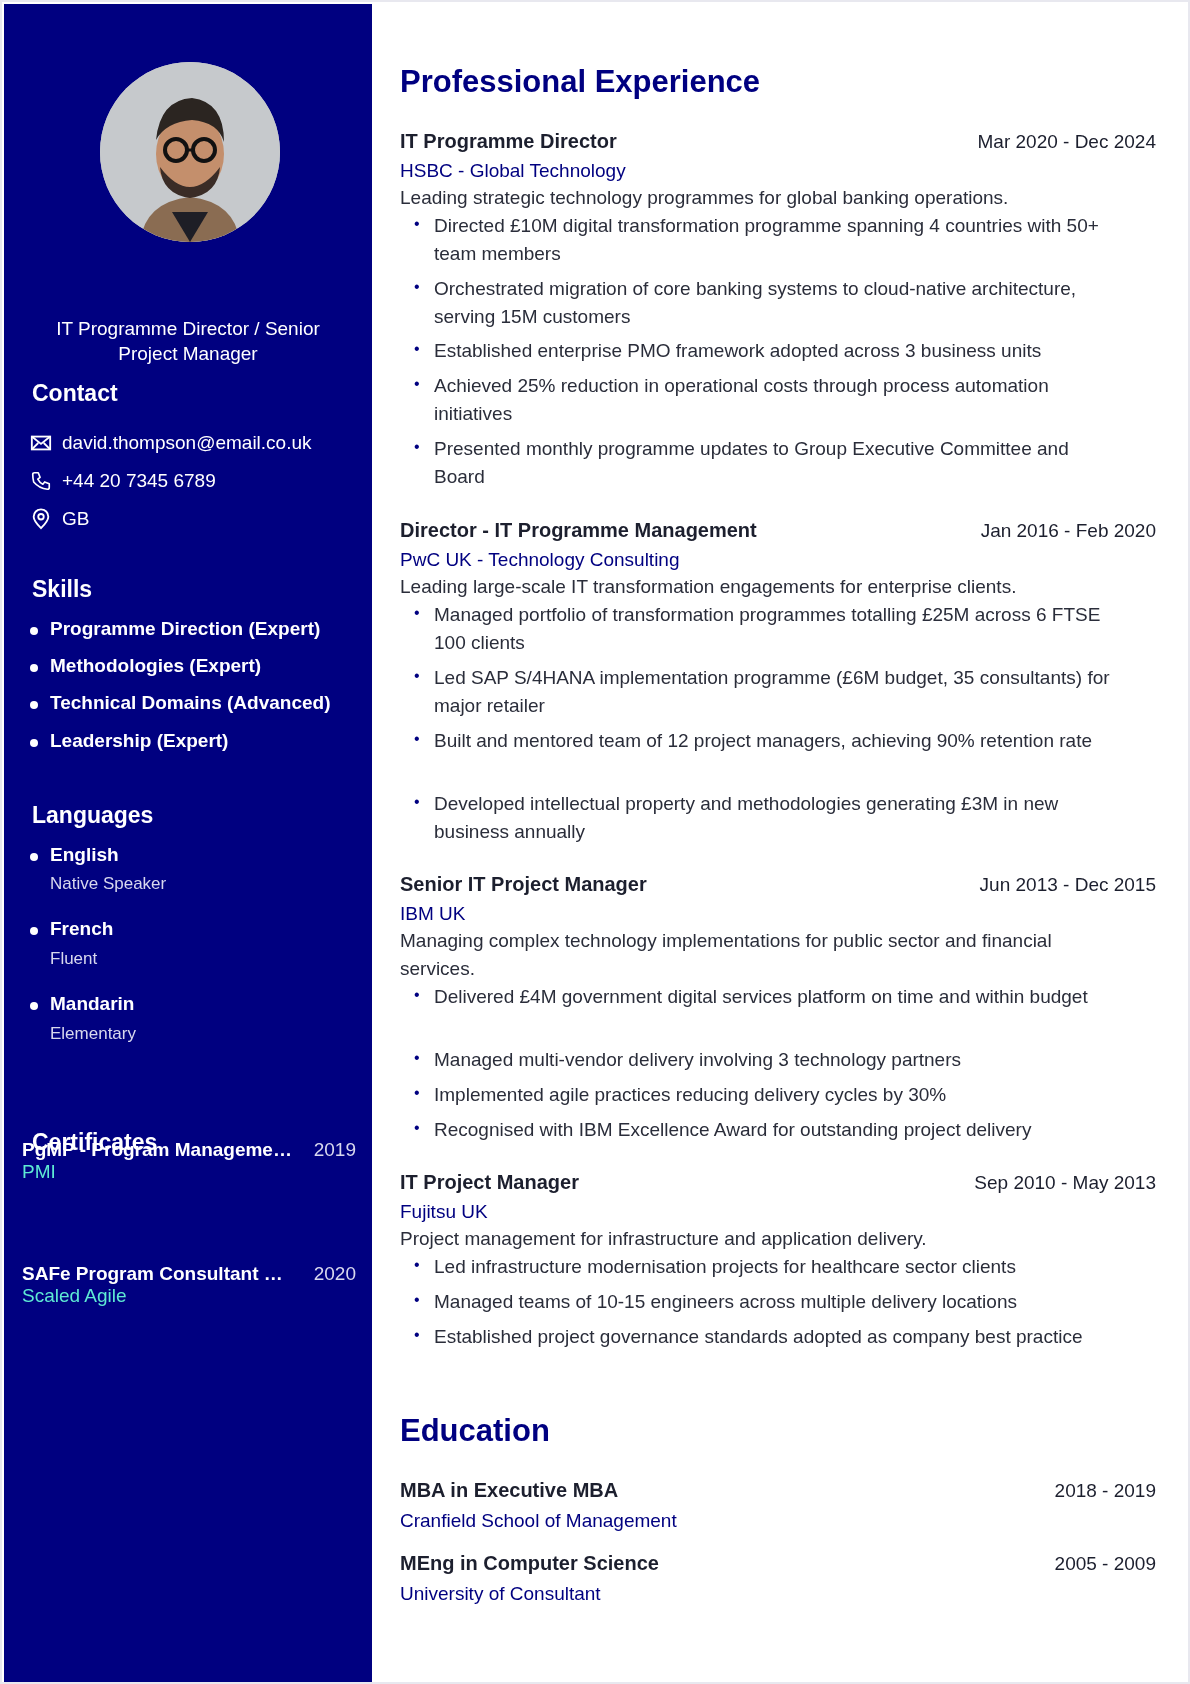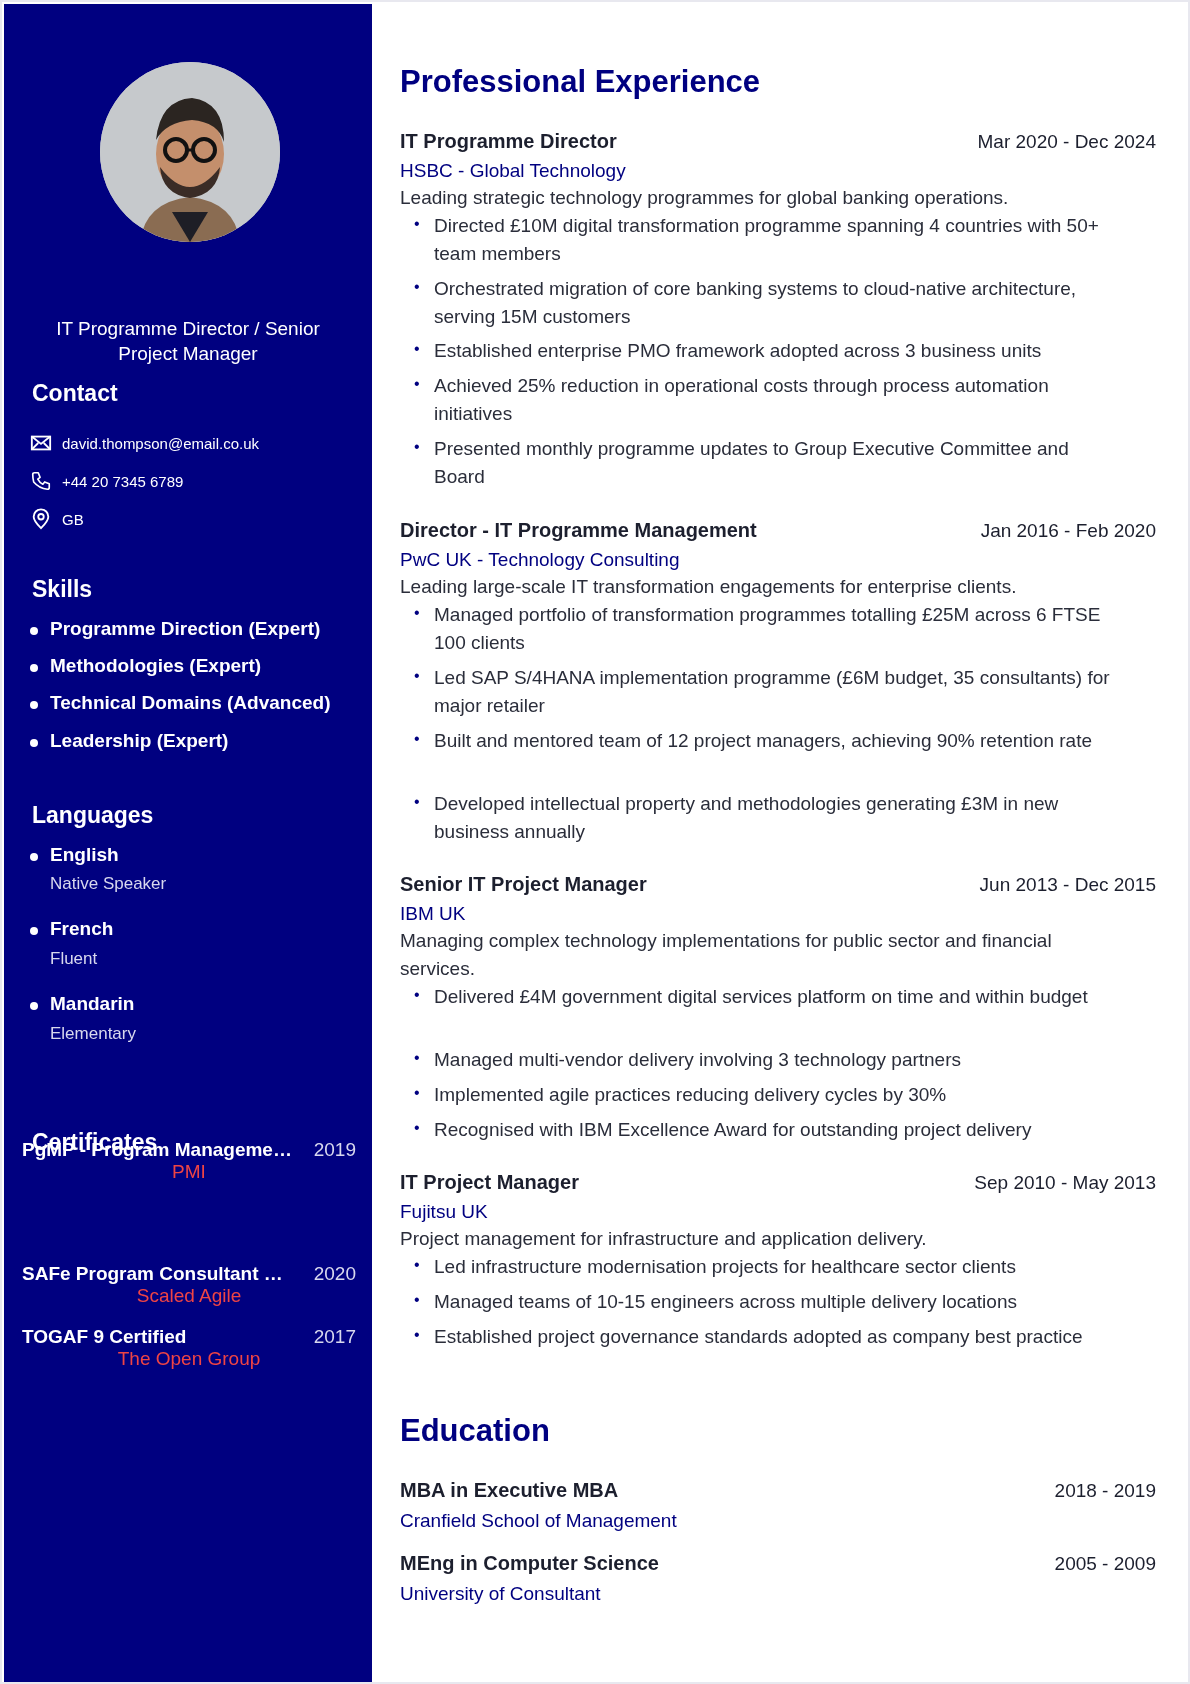--- a/index.html
+++ b/index.html
@@ -4,30 +4,30 @@
 <style>
   * { box-sizing: border-box; margin: 0; padding: 0; }
   html, body { width: 1190px; height: 1684px; background: #ffffff; overflow: hidden; }
   body { font-family: "Liberation Sans", "DejaVu Sans", sans-serif; position: relative; }
   .page { position: absolute; left: 0; top: 0; width: 1190px; height: 1684px; border: 2px solid #e8e8ef; background: #fff; }
   .sidebar { position: absolute; left: 2px; top: 2px; width: 368px; height: 1678px; background: #000080; color: #ffffff; }
   .avatar { position: absolute; left: 96px; top: 58px; width: 180px; height: 180px; border-radius: 50%; overflow: hidden; background: #c9ccd0; }
   .name { position: absolute; left: 0; width: 368px; top: 256px; text-align: center; font-size: 31px; font-weight: bold; }
   .headline { position: absolute; left: 20px; width: 328px; top: 312px; text-align: center; font-size: 19px; line-height: 25px; }
   .side-h { position: absolute; left: 28px; font-size: 23px; font-weight: bold; }
-  .contact-row { position: absolute; left: 26px; display: flex; align-items: center; font-size: 15px; }
+  .contact-row { position: absolute; left: 26px; display: flex; align-items: center; font-size: 19px; }
   .contact-row svg { width: 22px; height: 22px; margin-right: 10px; }
   .bullet-row { position: absolute; left: 26px; display: flex; align-items: center; font-size: 19px; font-weight: bold; }
   .dot { width: 8px; height: 8px; border-radius: 50%; background: #fff; margin-right: 12px; margin-top: 3px; }
   .lang-level { position: absolute; left: 46px; font-size: 17px; color: #d8d8ee; }
   .cert { position: absolute; left: 18px; width: 334px; }
   .cert-top { display: flex; justify-content: space-between; font-size: 19px; line-height: 22px; }
   .cert-name { font-weight: bold; white-space: nowrap; overflow: hidden; text-overflow: ellipsis; max-width: 280px; }
   .cert-year { color: #d8d8ee; }
-  .cert-org { font-size: 19px; line-height: 22px; color: #ef4444; text-align: center; }
+  .cert-org { font-size: 19px; line-height: 22px; color: #5eead4; }
 
   .main { position: absolute; left: 398px; top: 0; width: 756px; }
   .sec-h { position: absolute; left: 0; font-size: 31px; font-weight: bold; color: #000080; }
   .job-title { position: absolute; left: 0; font-size: 20px; font-weight: bold; color: #1c1f2e; }
   .job-date { position: absolute; right: 0; font-size: 19px; color: #1c1f2e; }
   .company { position: absolute; left: 0; font-size: 19px; color: #000080; }
   .desc { position: absolute; left: 0; width: 680px; font-size: 19px; line-height: 28px; color: #2a2d3a; }
   .bul { position: absolute; left: 14px; width: 700px; font-size: 19px; line-height: 28px; color: #2a2d3a; padding-left: 20px; }
   .bul::before { content: "\2022"; position: absolute; left: 0; top: -2px; color: #000080; font-size: 16px; }
 </style>
@@ -116,27 +116,20 @@
         </div>
       <div class="cert-org">PMI</div>
     </div>
     <div class="cert" style="top:1259px">
       <div class="cert-top">
           <span class="cert-name" style="max-width:262px">SAFe Program Consultant (SPC)</span>
           <span class="cert-year">2020</span>
         </div>
       <div class="cert-org">Scaled Agile</div>
     </div>
-    <div class="cert" style="top:1322px">
-      <div class="cert-top">
-          <span class="cert-name">TOGAF 9 Certified</span>
-          <span class="cert-year">2017</span>
-        </div>
-      <div class="cert-org">The Open Group</div>
-    </div>
   </aside>
 
   <main class="main">
     <div class="sec-h" style="top:62px">Professional Experience</div>
 
     <div class="job-title" style="top:128px">IT Programme Director</div>
     <div class="job-date" style="top:129px">Mar 2020 - Dec 2024</div>
     <div class="company" style="top:158px">HSBC - Global Technology</div>
     <div class="desc" style="top:182px">Leading strategic technology programmes for global banking operations.</div>
     <div class="bul" style="top:210px">Directed £10M digital transformation programme spanning 4 countries with 50+ team members</div>

